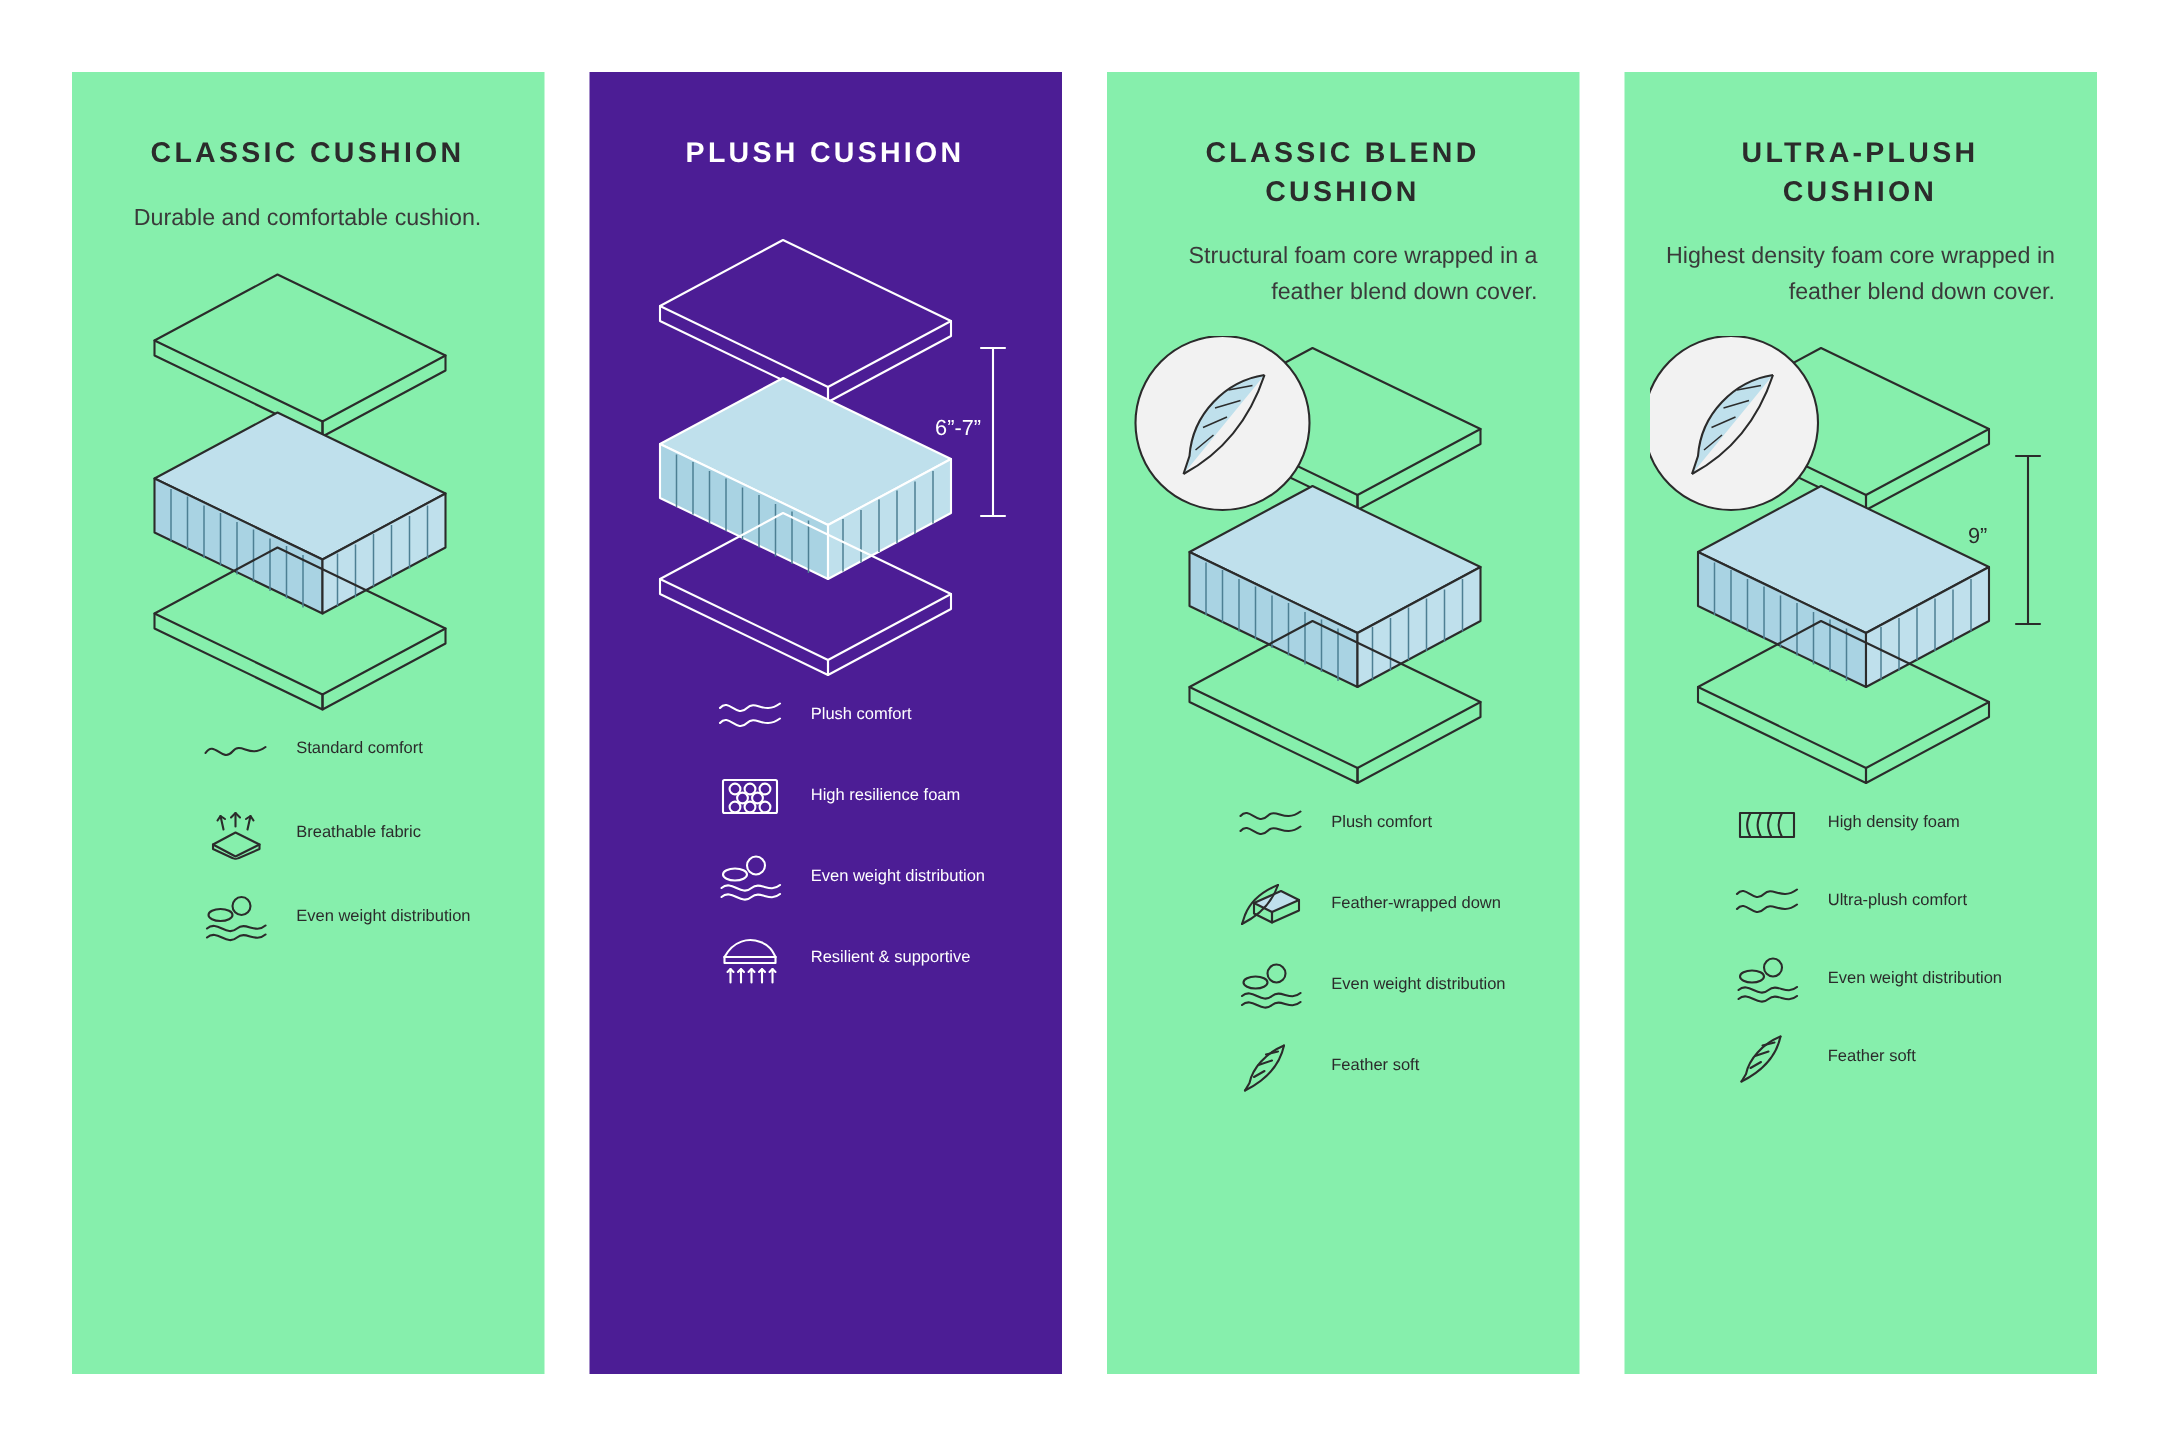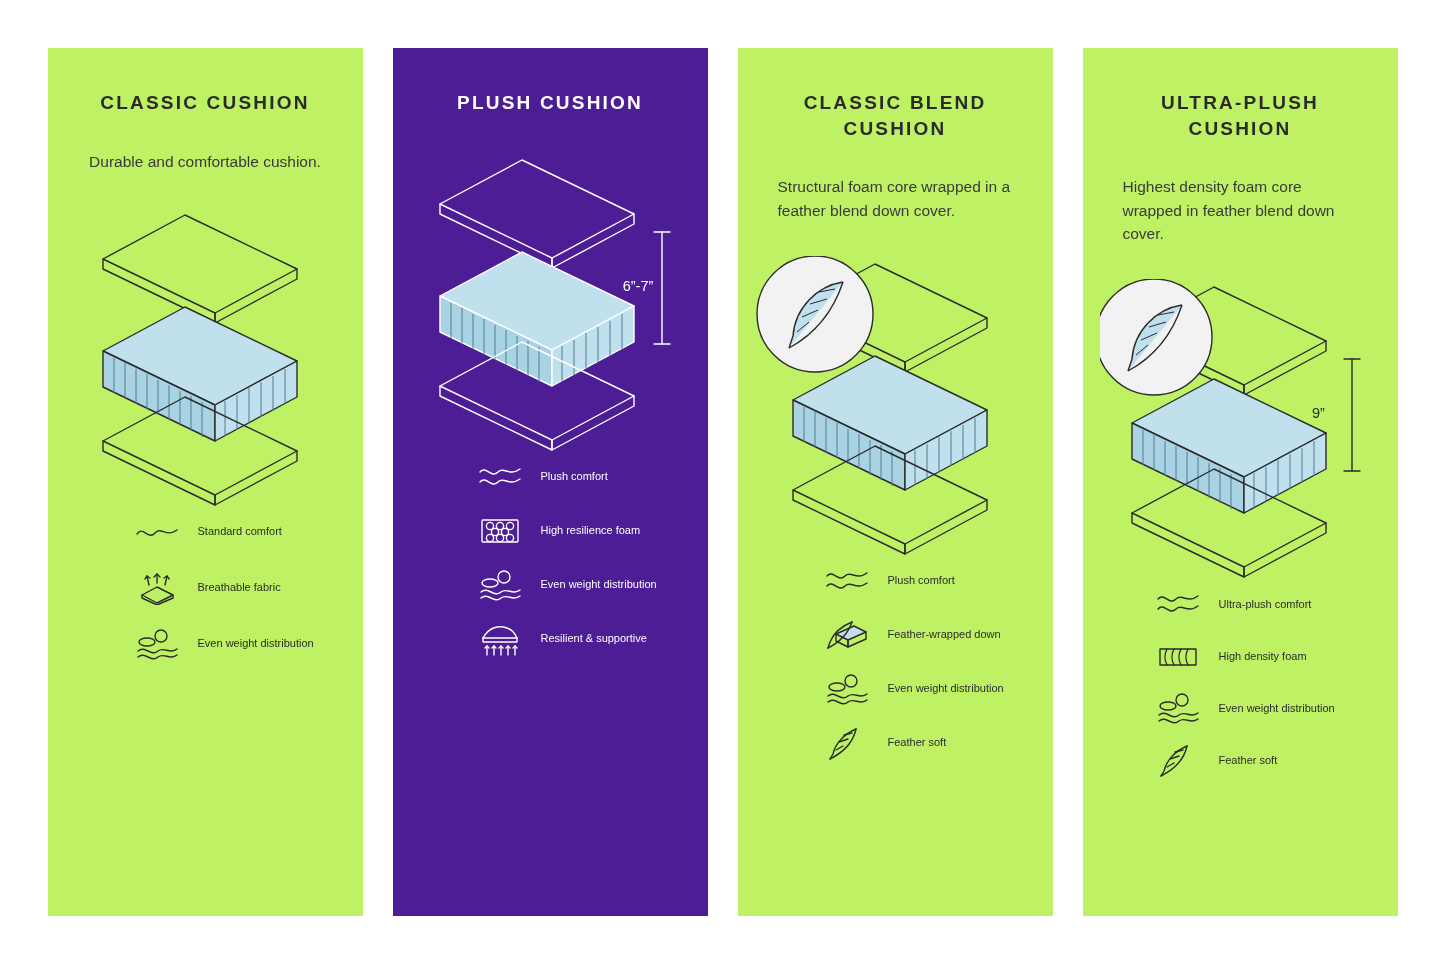--- a/index.html
+++ b/index.html
@@ -21,21 +21,21 @@
     display: flex;
     justify-content: center;
     align-items: flex-start;
     gap: 30px;
     padding-top: 48px;
     box-sizing: border-box;
   }
   .card {
     width: 315px;
     height: 868px;
-    background: #bef264;
+    background: #86efac;
     box-sizing: border-box;
     padding: 42px 24px 30px 24px;
     display: flex;
     flex-direction: column;
     align-items: center;
     position: relative;
   }
   .card.dark {
     background: #4c1d95;
     color: #ffffff;
@@ -48,22 +48,22 @@
     line-height: 1.35;
     margin: 0 0 18px 0;
     color: #2b2b2b;
   }
   .card.dark .card-title {
     color: #ffffff;
   }
   .card-desc {
     font-size: 15.5px;
     line-height: 1.5;
-    text-align: left;
-    margin: 16px;
+    text-align: right;
+    margin: 0;
     color: #3a3a3a;
     max-width: 260px;
   }
   .card.dark .card-desc {
     color: #f0f0f0;
   }
   .art {
     position: relative;
     width: 280px;
     height: 300px;
@@ -255,21 +255,21 @@
           <path d="M30,234 L30,244 L142,298 L142,288"></path>
           <path d="M142,288 L142,298 L224,254 L224,244"></path>
         </g>
 
         <g class="stroke">
           <line x1="252" y1="80" x2="252" y2="192"></line>
           <line x1="244" y1="80" x2="260" y2="80"></line>
           <line x1="244" y1="192" x2="260" y2="192"></line>
         </g>
       </svg>
-      <div class="dim-label" style="position:absolute; left:198px; top:126px; width:60px; text-align:center;">6”-7”</div>
+      <div class="dim-label" style="position:absolute; left:184px; top:126px; width:60px; text-align:right;">6”-7”</div>
     </div>
 
     <div class="features" style="gap:16px;">
       <div class="feature">
         <span class="fi">
           <svg width="46" height="26" viewBox="0 0 46 26">
             <g class="stroke">
               <path d="M3,8 C9,1 14,15 21,8 C27,2 32,13 43,5"></path>
               <path d="M3,18 C9,11 14,25 21,18 C27,12 32,23 43,15"></path>
             </g>
@@ -496,45 +496,45 @@
           <line x1="244" y1="80" x2="260" y2="80"></line>
           <line x1="244" y1="192" x2="260" y2="192"></line>
         </g>
       </svg>
       <div class="dim-label" style="position:absolute; left:212px; top:126px; width:50px; text-align:left;">9”</div>
     </div>
 
     <div class="features" style="gap:14px; padding-left:48px;">
       <div class="feature">
         <span class="fi">
-          <svg width="46" height="26" viewBox="0 0 46 26">
-            <g class="stroke">
-              <path d="M3,8 C9,1 14,15 21,8 C27,2 32,13 43,5"></path>
-              <path d="M3,18 C9,11 14,25 21,18 C27,12 32,23 43,15"></path>
-            </g>
-          </svg>
-        </span>
-        <span class="ftext">Ultra-plush comfort</span>
-      </div>
-      <div class="feature">
-        <span class="fi">
           <svg width="46" height="30" viewBox="0 0 46 30">
             <g class="stroke">
               <rect x="5" y="8" width="36" height="16"></rect>
               <path d="M12,8 C9,14 9,18 12,24"></path>
               <path d="M19,8 C16,14 16,18 19,24"></path>
               <path d="M26,8 C23,14 23,18 26,24"></path>
               <path d="M33,8 C30,14 30,18 33,24"></path>
             </g>
           </svg>
         </span>
         <span class="ftext">High density foam</span>
       </div>
       <div class="feature">
         <span class="fi">
+          <svg width="46" height="26" viewBox="0 0 46 26">
+            <g class="stroke">
+              <path d="M3,8 C9,1 14,15 21,8 C27,2 32,13 43,5"></path>
+              <path d="M3,18 C9,11 14,25 21,18 C27,12 32,23 43,15"></path>
+            </g>
+          </svg>
+        </span>
+        <span class="ftext">Ultra-plush comfort</span>
+      </div>
+      <div class="feature">
+        <span class="fi">
           <svg width="46" height="34" viewBox="0 0 46 34">
             <g class="stroke">
               <circle cx="27" cy="9" r="6"></circle>
               <ellipse cx="13" cy="15" rx="8" ry="4"></ellipse>
               <path d="M4,24 C11,18 17,30 24,24 C30,19 36,28 43,22"></path>
               <path d="M4,30 C11,24 17,36 24,30 C30,25 36,34 43,28"></path>
             </g>
           </svg>
         </span>
         <span class="ftext">Even weight distribution</span>

